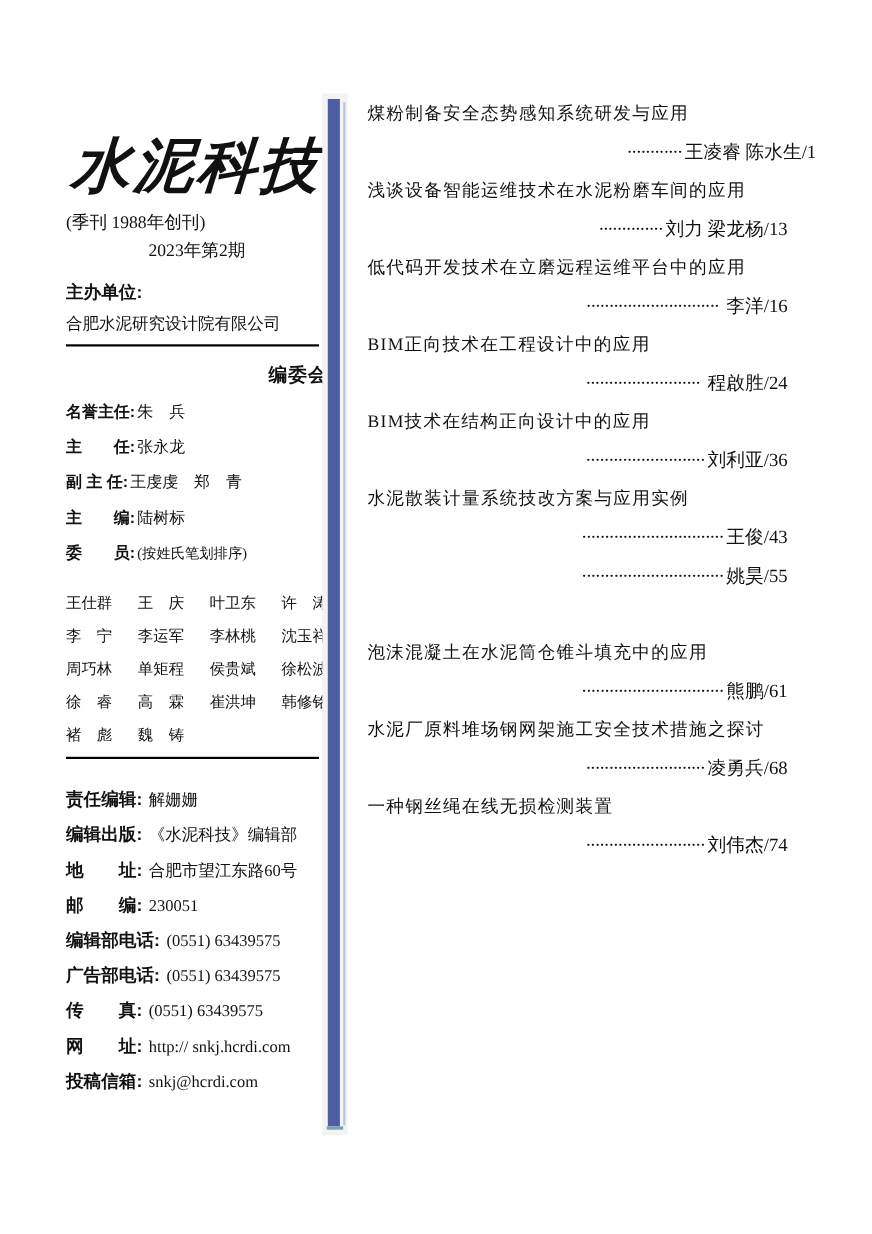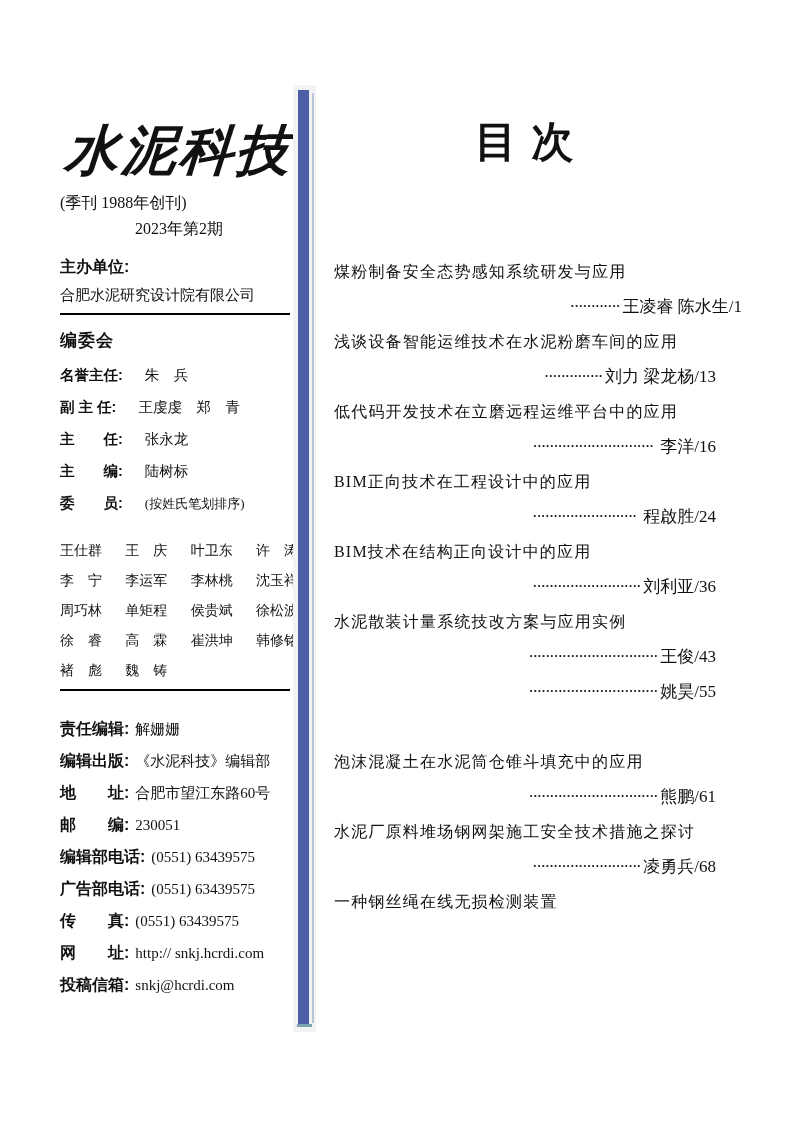--- a/index.html
+++ b/index.html
@@ -26,32 +26,32 @@
     margin-top:16px; font-size:16px; line-height:22px; font-weight:bold;
     font-family:"Liberation Sans","DejaVu Sans",sans-serif;
   }
   .organizer { margin-top:6px; font-size:15px; line-height:22px; }
 
   .rule { border:none; border-top:2.5px solid #000; width:230px; }
   .rule1 { margin-top:7px; }
   .rule2 { margin-top:3px; }
 
   .board-heading {
-    margin-top:14px; text-align:left; font-size:17px; line-height:24px;
+    margin-top:14px; text-align:right; font-size:17px; line-height:24px;
     font-weight:bold; font-family:"Liberation Sans","DejaVu Sans",sans-serif;
     letter-spacing:1px;
   }
 
   .roles { margin-top:6px; }
   .role-row { line-height:32px; font-size:14.5px; white-space:nowrap; }
   .role-label {
     font-family:"Liberation Sans","DejaVu Sans",sans-serif;
     font-weight:bold;
   }
-  .role-value { margin-left:22px;text-align:right; }
+  .role-value { margin-left:2px;text-align:right; }
   .role-row:last-child .role-value { font-size:13px; }
 
   .members {
     margin-top:16px; display:grid; grid-template-columns:repeat(4,auto);
     justify-content:space-between; line-height:30px; font-size:14px;
   }
   .member { white-space:nowrap; }
 
   .pub-rows { margin-top:22px; }
   .pub-row { line-height:31px; font-size:15px; white-space:nowrap; }
@@ -98,24 +98,24 @@
 
   <hr class="rule rule1">
 
   <div class="board-heading">编委会</div>
 
   <div class="roles">
     <div class="role-row">
       <span class="role-label">名誉主任:</span><span class="role-value">朱　兵</span>
     </div>
     <div class="role-row">
+      <span class="role-label">主　　任:</span><span class="role-value">张永龙</span>
+    </div>
+    <div class="role-row">
       <span class="role-label">副 主 任:</span><span class="role-value">王虔虔　郑　青</span>
-    </div>
-    <div class="role-row">
-      <span class="role-label">主　　任:</span><span class="role-value">张永龙</span>
     </div>
     <div class="role-row">
       <span class="role-label">主　　编:</span><span class="role-value">陆树标</span>
     </div>
     <div class="role-row">
       <span class="role-label">委　　员:</span><span class="role-value">(按姓氏笔划排序)</span>
     </div>
   </div>
 
   <div class="members">
@@ -174,21 +174,20 @@
   </div>
 </div>
 
 <div class="divider-wrap">
   <div class="divider-bar"></div>
   <div class="divider-glow"></div>
   <div class="divider-foot"></div>
 </div>
 
 <div class="right-col">
-  <div class="toc-heading">目 次</div>
 
   <ol class="toc-list">
     <li class="toc-entry">
       <div class="toc-entry-title">煤粉制备安全态势感知系统研发与应用</div>
       <div class="toc-entry-authorline"><span class="dots">············</span><span>王凌睿 陈水生/1</span></div>
     </li>
     <li class="toc-entry">
       <div class="toc-entry-title">浅谈设备智能运维技术在水泥粉磨车间的应用</div>
       <div class="toc-entry-authorline"><span class="dots">··············</span><span>刘力 梁龙杨/13</span></div>
     </li>
@@ -214,15 +213,16 @@
     <li class="toc-entry">
       <div class="toc-entry-title">泡沫混凝土在水泥筒仓锥斗填充中的应用</div>
       <div class="toc-entry-authorline"><span class="dots">·······························</span><span>熊鹏/61</span></div>
     </li>
     <li class="toc-entry">
       <div class="toc-entry-title">水泥厂原料堆场钢网架施工安全技术措施之探讨</div>
       <div class="toc-entry-authorline"><span class="dots">··························</span><span>凌勇兵/68</span></div>
     </li>
     <li class="toc-entry">
       <div class="toc-entry-title">一种钢丝绳在线无损检测装置</div>
+      <div class="toc-entry-authorline"><span class="dots">··························</span><span>刘伟杰/74</span></div>
     </li>
   </ol>
 </div>
 
 </body></html>

